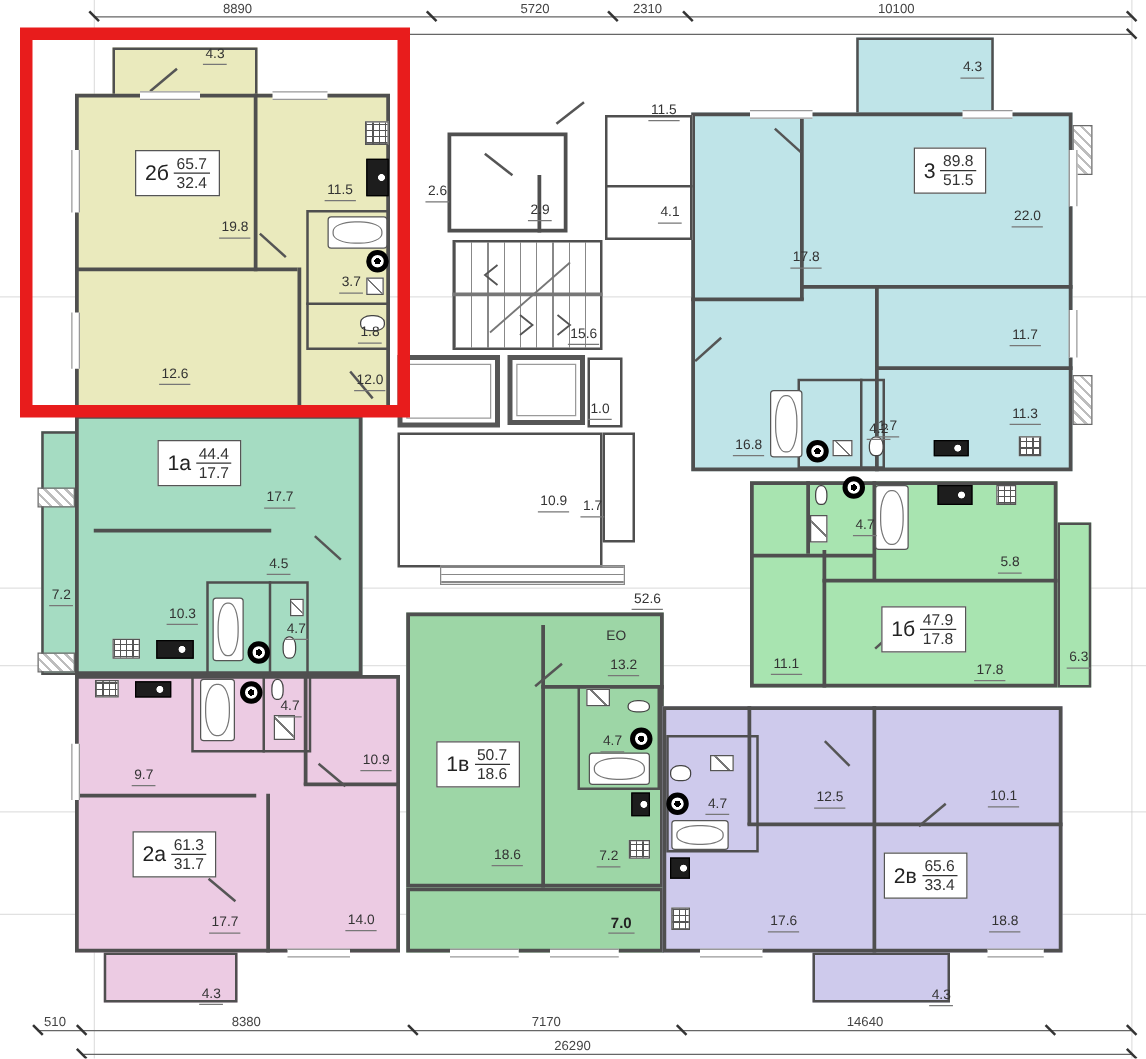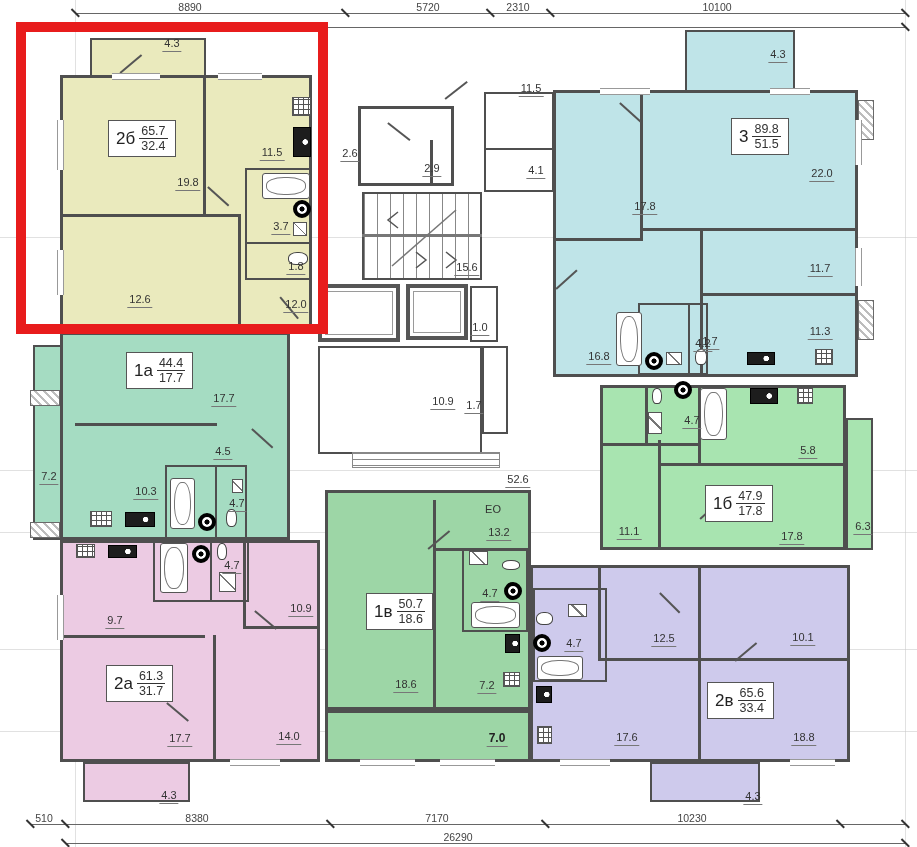--- a/index.html
+++ b/index.html
@@ -91,21 +91,21 @@
   <div class="dline" style="left:30px;top:824px;width:875px"></div>
   <i class="tick" style="left:25px;top:823px"></i>
   <i class="tick" style="left:60px;top:823px"></i>
   <i class="tick" style="left:325px;top:823px"></i>
   <i class="tick" style="left:540px;top:823px"></i>
   <i class="tick" style="left:835px;top:823px"></i>
   <i class="tick" style="left:900px;top:823px"></i>
   <span class="dl" style="left:44px;top:812px">510</span>
   <span class="dl" style="left:197px;top:812px">8380</span>
   <span class="dl" style="left:437px;top:812px">7170</span>
-  <span class="dl" style="left:692px;top:812px">10230</span>
+  <span class="dl" style="left:692px;top:812px">14640</span>
   <div class="dline" style="left:65px;top:843px;width:840px"></div>
   <i class="tick" style="left:60px;top:842px"></i>
   <i class="tick" style="left:900px;top:842px"></i>
   <span class="dl" style="left:458px;top:831px">26290</span>
 
   <div class="balc" style="left:90px;top:38px;width:116px;height:40px;background:var(--apt2b)"></div>
   <div class="apt" style="left:60px;top:75px;width:252px;height:257px;background:var(--apt2b)"></div>
 
   <div class="balc" style="left:685px;top:30px;width:110px;height:62px;background:var(--apt3)"></div>
   <div class="apt" style="left:553px;top:90px;width:305px;height:287px;background:var(--apt3)"></div>
@@ -291,21 +291,21 @@
       <span class="fb">17.7</span>
     </span>
   </div>
   <div class="ubox" style="left:705px;top:485px">
     <span class="ut">1б</span>
     <span class="frac">
       <span class="ft">47.9</span>
       <span class="fb">17.8</span>
     </span>
   </div>
-  <div class="ubox" style="left:366px;top:593px">
+  <div class="ubox" style="left:349px;top:593px">
     <span class="ut">1в</span>
     <span class="frac">
       <span class="ft">50.7</span>
       <span class="fb">18.6</span>
     </span>
   </div>
   <div class="ubox" style="left:106px;top:665px">
     <span class="ut">2а</span>
     <span class="frac">
       <span class="ft">61.3</span>

